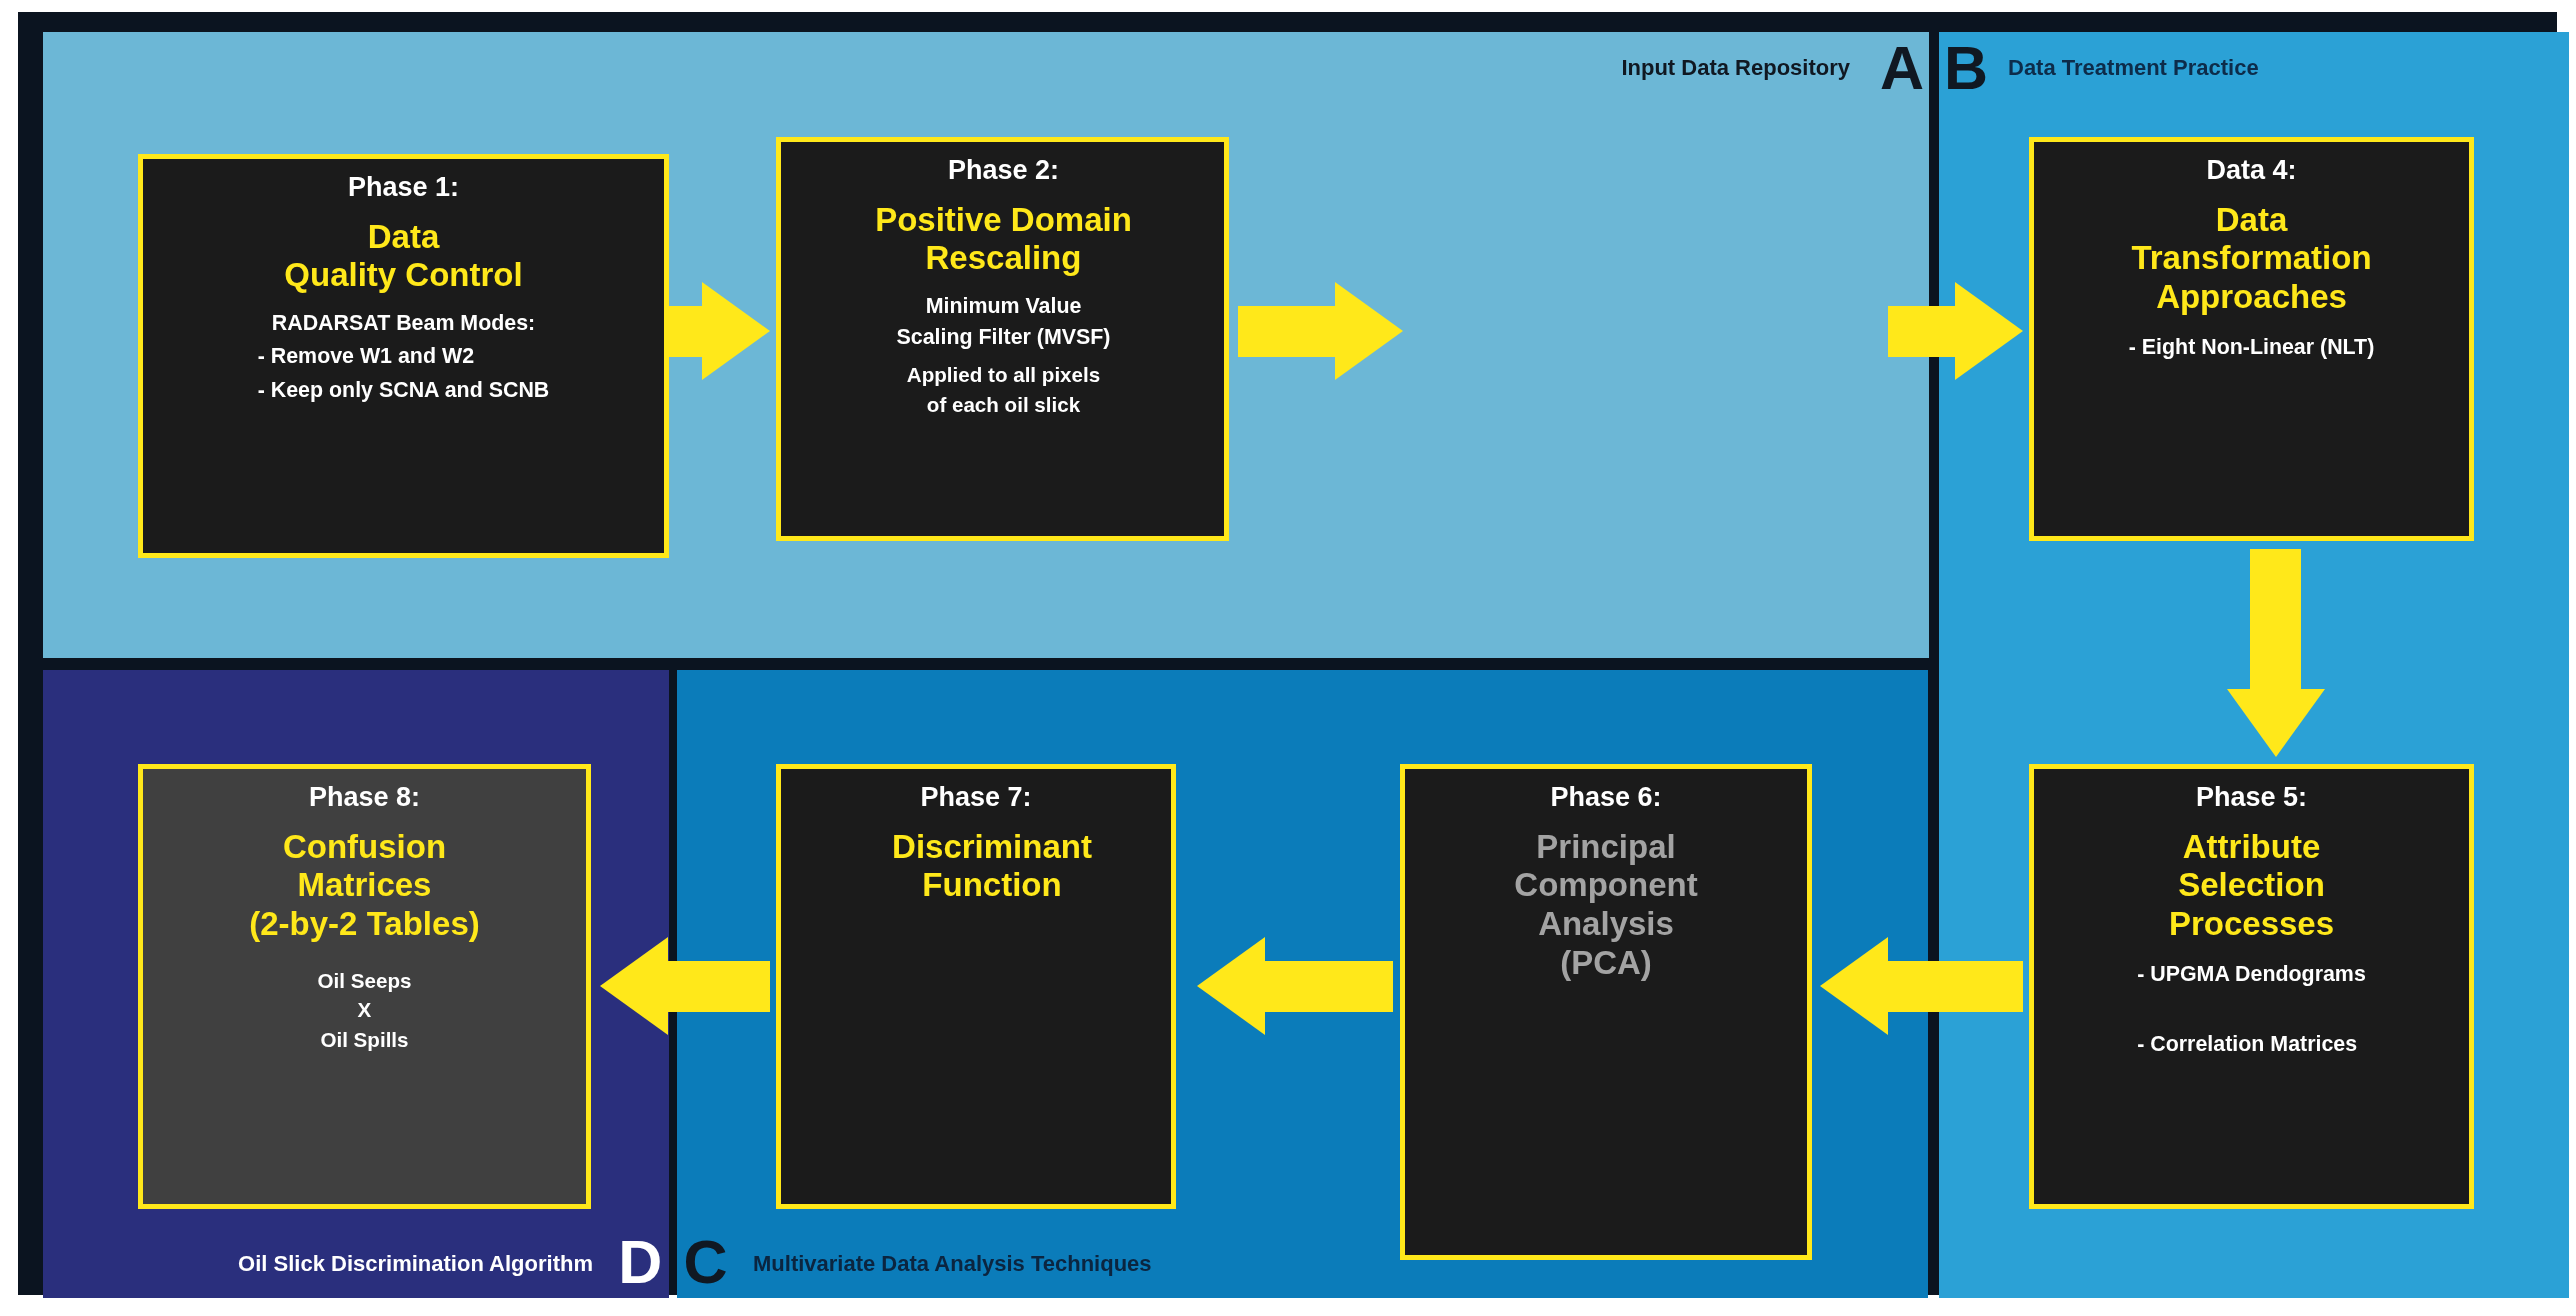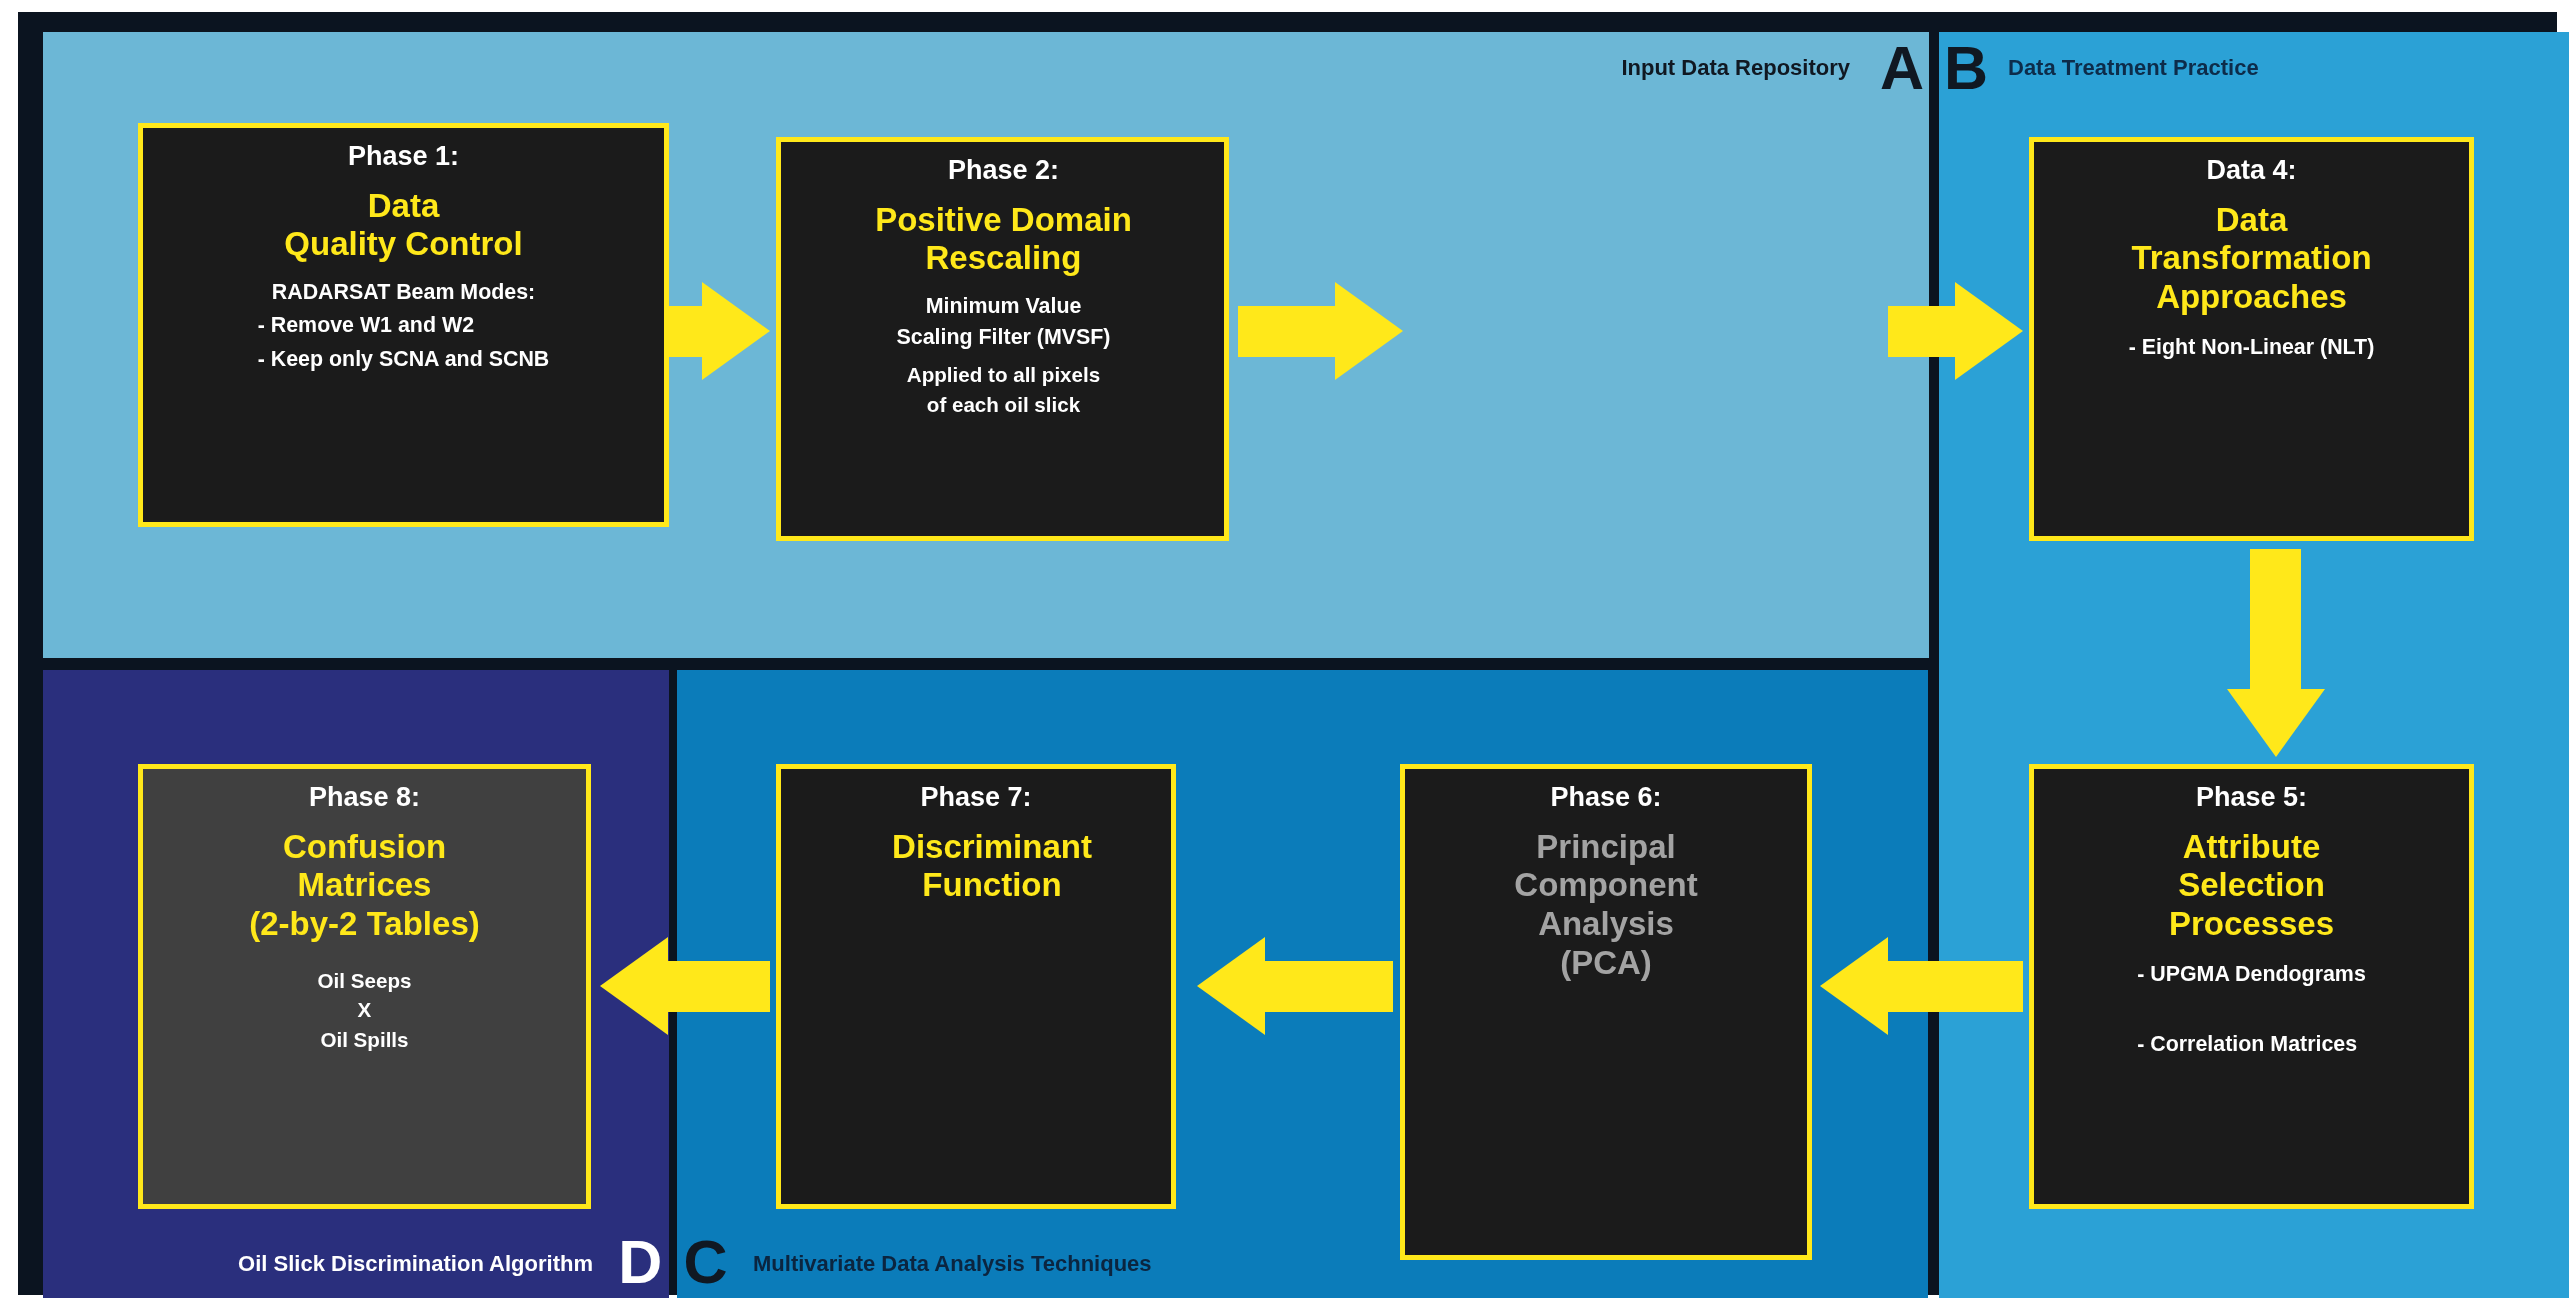--- a/index.html
+++ b/index.html
@@ -108,21 +108,21 @@
     font-size:21.4px;
     font-weight:bold;
     color:#ffffff;
     line-height:1.62;
     text-align:left;
     white-space:pre-line;
     align-self:center;
   }
 
   
-  #box1{ left:120px;  top:111px;  width:531px;  height:404px; }
+  #box1{ left:120px;  top:142px;  width:531px;  height:404px; }
   #box2{ left:758px;  top:125px;  width:453px;  height:404px; }
   #box3{ left:1391px; top:125px;  width:470px;  height:404px; }
   #box4{ left:2011px; top:125px;  width:445px;  height:404px; }
   #box5{ left:2011px; top:752px;  width:445px;  height:445px; }
   #box6{ left:1382px; top:752px;  width:412px;  height:496px; }
   #box7{ left:758px;  top:752px;  width:400px;  height:445px; }
   #box8{ left:120px;  top:752px;  width:453px;  height:445px; }
 
   
   .arrow{position:absolute;}

